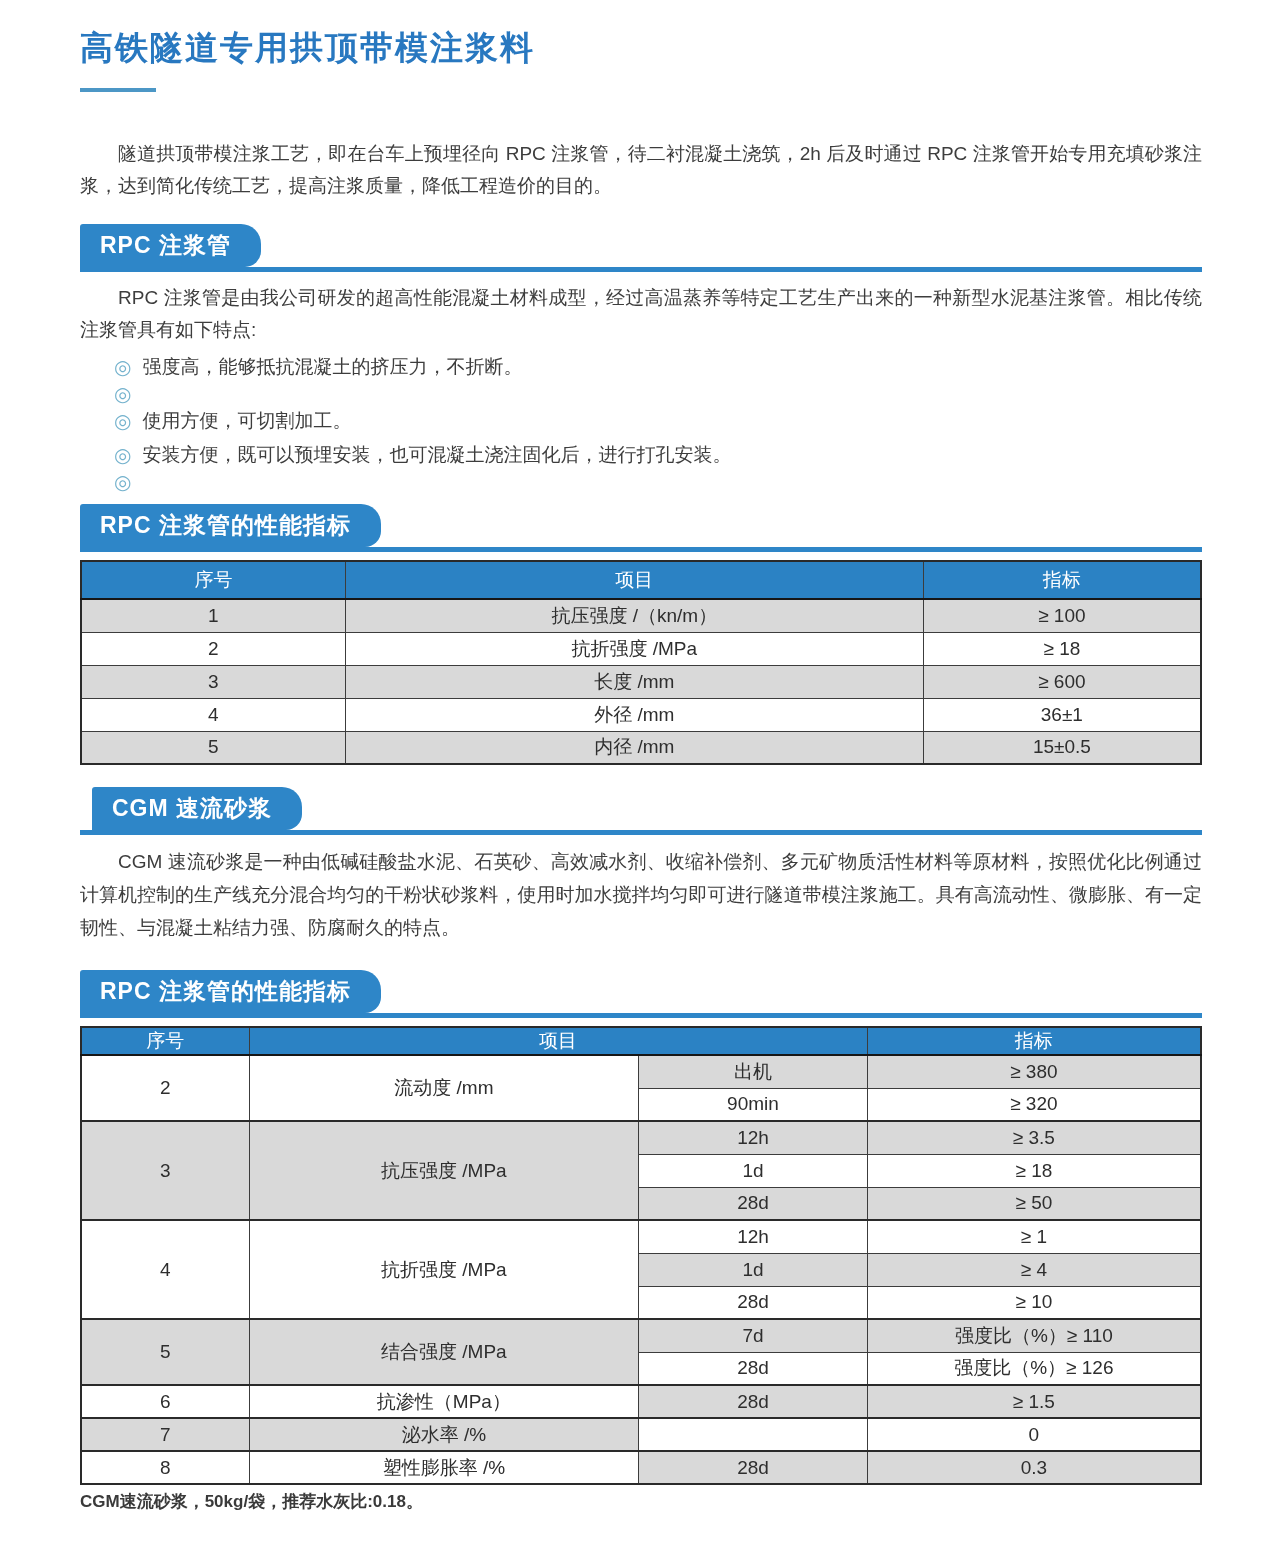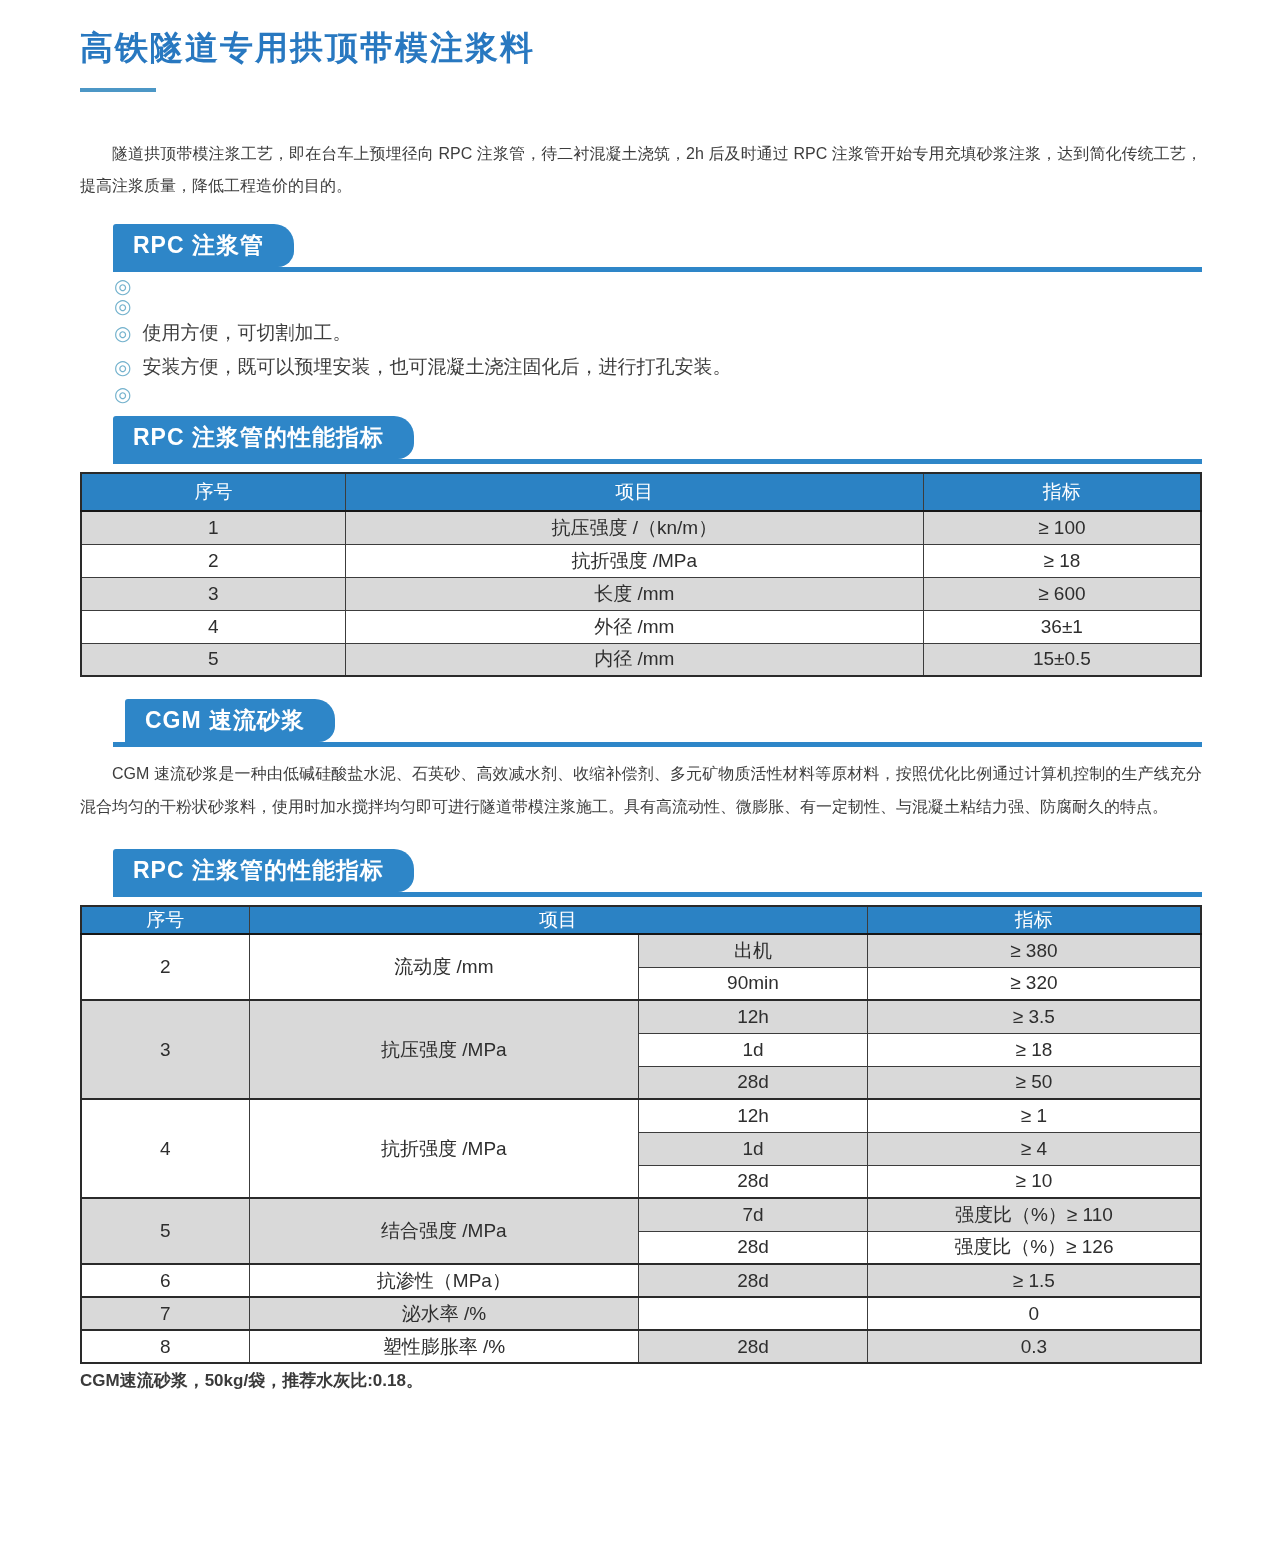--- a/index.html
+++ b/index.html
@@ -20,25 +20,25 @@
     padding:26px 55px 0 80px;position:relative;
   }
   .doc-title{
     font-size:33px;line-height:44px;font-weight:700;
     color:var(--title-color);letter-spacing:2px;
   }
   .title-underline{
     width:76px;height:4px;background:#4c97c6;margin-top:18px;
   }
   .paragraph{
-    font-size:16px;line-height:32px;color:var(--text-color);
+    font-size:19px;line-height:32px;color:var(--text-color);
     text-align:justify;text-indent:2em;
   }
   .intro{margin-top:46px;}
-  .banner-wrap{border-bottom:5px solid var(--accent);font-size:0;margin-left:33px;}
+  .banner-wrap{border-bottom:5px solid var(--accent);font-size:0;}
   .banner{
     display:inline-block;background:var(--accent);color:#fff;
     font-weight:700;font-size:23px;line-height:23px;letter-spacing:1px;
     padding:10px 30px 10px 20px;border-radius:3px 20px 16px 0;
   }
   .banner-rpc{margin-top:22px;}
   .para-rpc{margin-top:10px;line-height:32px;}
   .feature-list{list-style:none;margin-top:4px;padding-left:34px;}
   .feature-list li{
     display:flex;align-items:center;gap:11px;
@@ -81,24 +81,26 @@
 
   <h1 class="doc-title">高铁隧道专用拱顶带模注浆料</h1>
   <div class="title-underline"></div>
 
   <p class="paragraph intro">隧道拱顶带模注浆工艺，即在台车上预埋径向 RPC 注浆管，待二衬混凝土浇筑，2h 后及时通过 RPC 注浆管开始专用充填砂浆注浆，达到简化传统工艺，提高注浆质量，降低工程造价的目的。</p>
 
   <div class="banner-wrap banner-rpc">
     <span class="banner">RPC 注浆管</span>
   </div>
 
+  <p class="paragraph para-rpc">RPC 注浆管是由我公司研发的超高性能混凝土材料成型，经过高温蒸养等特定工艺生产出来的一种新型水泥基注浆管。相比传统注浆管具有如下特点:</p>
 
   <ul class="feature-list">
       <li>
         <span class="bullet-icon">◎</span>
+        <span>强度高，能够抵抗混凝土的挤压力，不折断。</span>
       </li>
       <li>
         <span class="bullet-icon">◎</span>
       </li>
       <li>
         <span class="bullet-icon">◎</span>
         <span>使用方便，可切割加工。</span>
       </li>
       <li>
         <span class="bullet-icon">◎</span>

